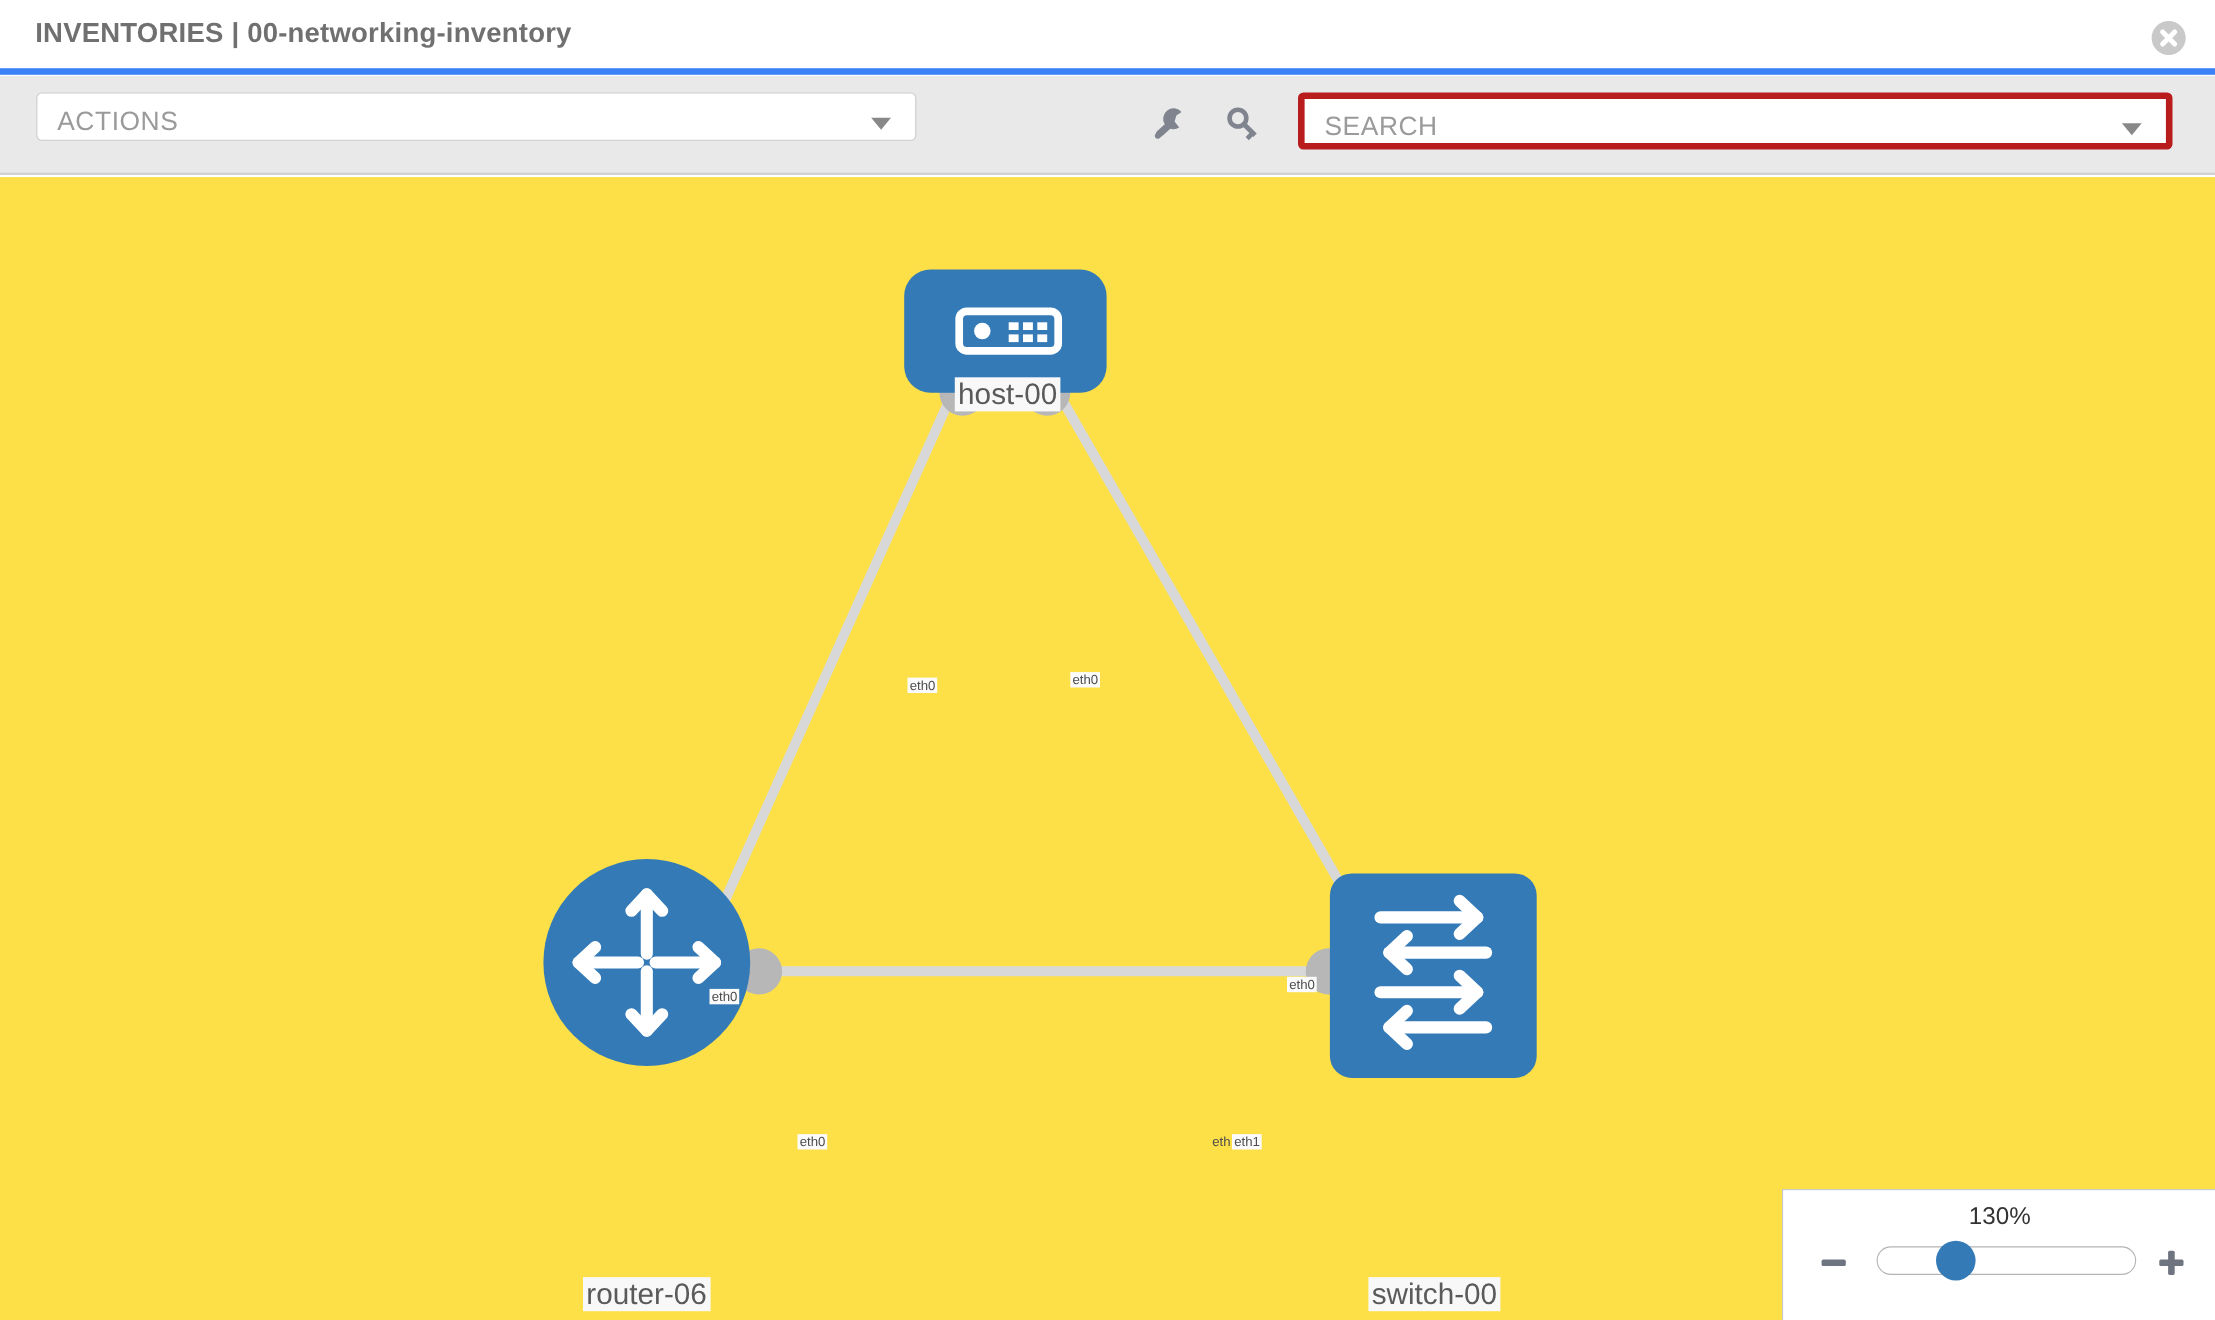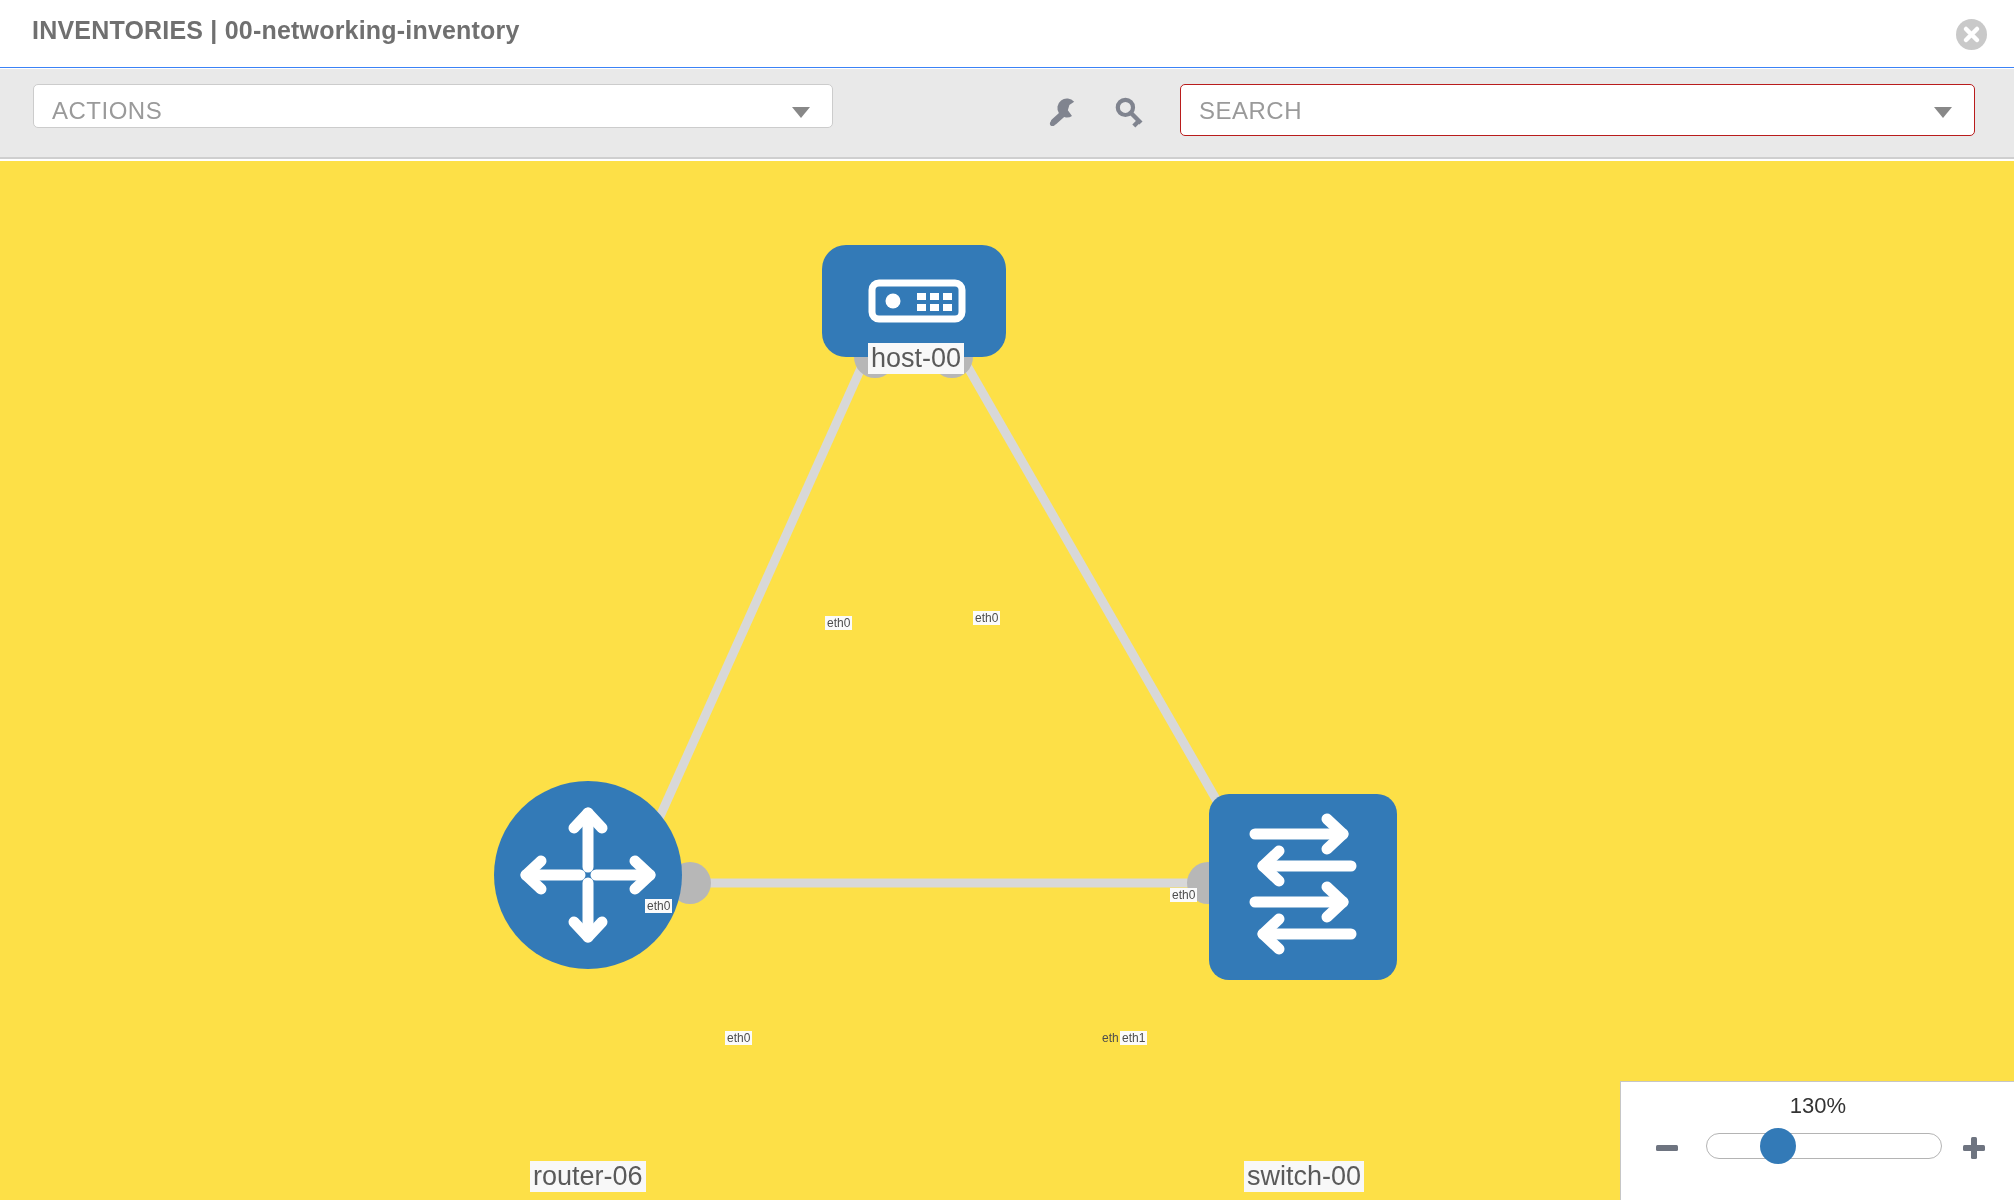--- a/index.html
+++ b/index.html
@@ -9,21 +9,21 @@
     background: #ffffff;
     overflow: hidden;
   }
   #app { position: relative; width: 2014px; height: 1200px; }
 
   
   .header {
     position: absolute; top: 0; left: 0;
     width: 2014px; height: 68px;
     background: #ffffff;
-    border-bottom: 1px solid #3b82f6;
+    border-bottom: 6px solid #3b82f6;
   }
   .header-title {
     position: absolute; left: 32px; top: 16px;
     font-size: 25px; font-weight: bold;
     color: #707070;
     letter-spacing: .2px;
     white-space: nowrap;
   }
   .close-btn {
     position: absolute; right: 27px; top: 19px;
@@ -62,21 +62,21 @@
     position: absolute; top: 92px;
     width: 40px; height: 40px; cursor: pointer;
   }
   .tool-icon.wrench { left: 1043px; }
   .tool-icon.key    { left: 1110px; }
 
   .search-box {
     position: absolute; left: 1180px; top: 84px;
     width: 795px; height: 52px;
     background: #fff;
-    border: 1px solid #b91c1c;
+    border: 6px solid #b91c1c;
     border-radius: 5px;
   }
   .search-box .lbl {
     position: absolute; left: 18px; top: 12px;
     font-size: 24px; color: #9a9a9a; letter-spacing: .5px;
   }
 
   
   .canvas {
     position: absolute; top: 161px; left: 0;

